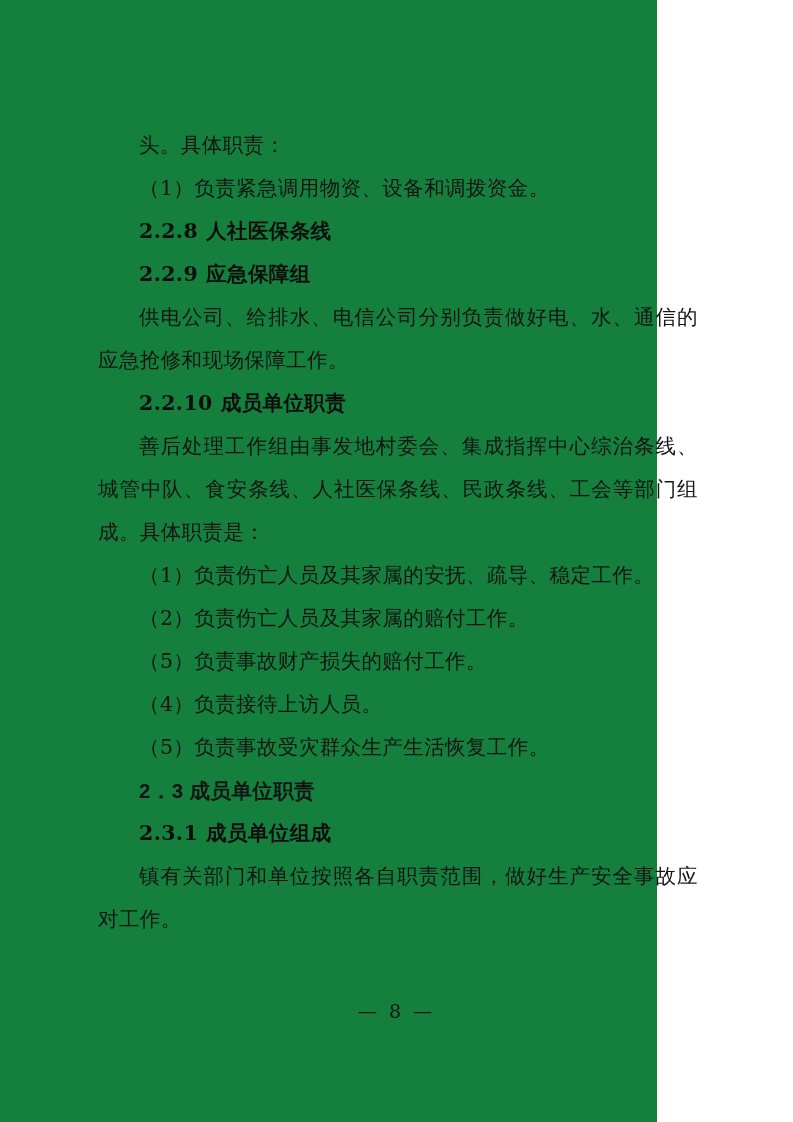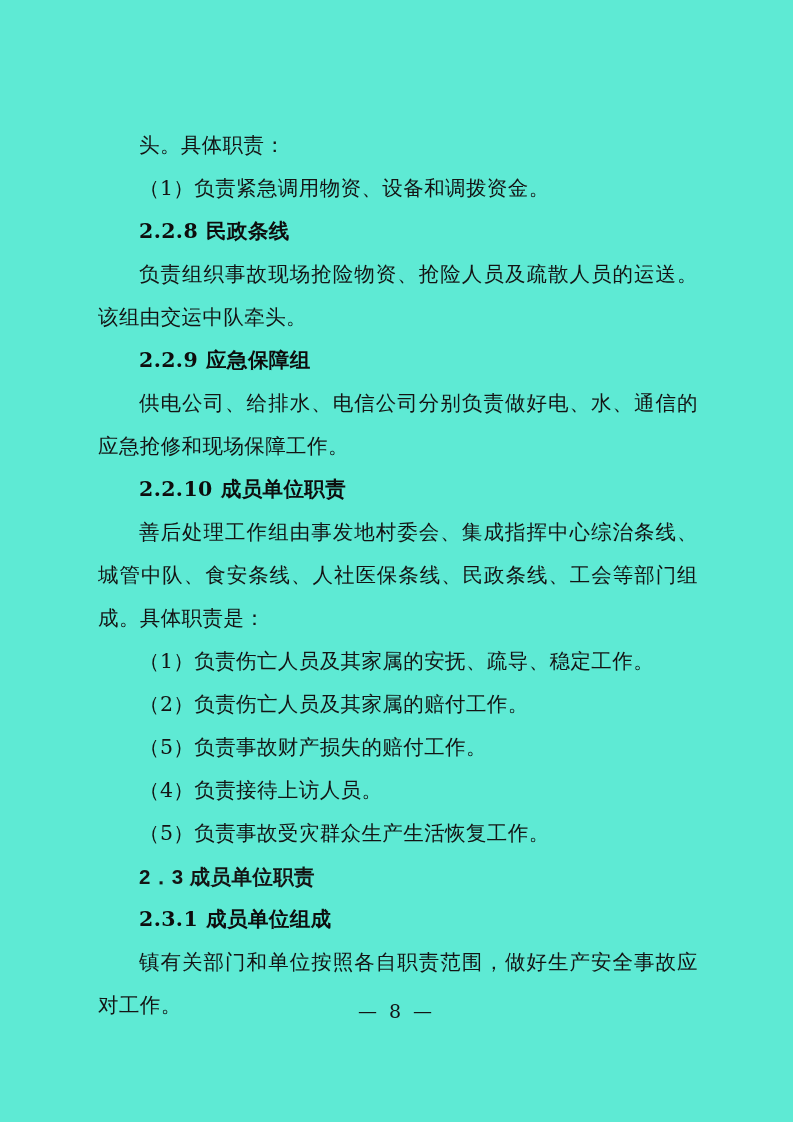--- a/index.html
+++ b/index.html
@@ -12,23 +12,23 @@
     height: 1122px;
     font-family: "DejaVu Serif", "Liberation Serif", serif;
     color: #1a1a1a;
     position: relative;
     overflow: hidden;
   }
   .page {
     position: absolute;
     left: 0;
     top: 0;
-    width: 793px;
+    width: 657px;
     height: 1122px;
-    background: #5eead4;
+    background: #15803d;
   }
   .content {
     position: absolute;
     left: 98px;
     top: 124px;
     width: 600px;
   }
   .para {
     font-size: 20.5px;
     line-height: 43px;
@@ -91,23 +91,22 @@
 <body>
 
 <div class="page">
   <div class="content">
 
     <p class="para indent">头。具体职责：</p>
 
     <p class="list-item">（1）负责紧急调用物资、设备和调拨资金。</p>
 
 
-    <p class="heading"><span class="num">2.2.8</span><span>民政条线</span></p>
+    <p class="heading"><span class="num">2.2.8</span><span>人社医保条线</span></p>
 
-    <p class="para indent">负责组织事故现场抢险物资、抢险人员及疏散人员的运送。该组由交运中队牵头。</p>
 
     <p class="heading"><span class="num">2.2.9</span><span>应急保障组</span></p>
 
     <p class="para indent">供电公司、给排水、电信公司分别负责做好电、水、通信的应急抢修和现场保障工作。</p>
 
     <p class="heading"><span class="num">2.2.10</span><span>成员单位职责</span></p>
 
     <p class="para indent">善后处理工作组由事发地村委会、集成指挥中心综治条线、城管中队、食安条线、人社医保条线、民政条线、工会等部门组成。具体职责是：</p>
 
     <p class="list-item">（1）负责伤亡人员及其家属的安抚、疏导、稳定工作。</p>

